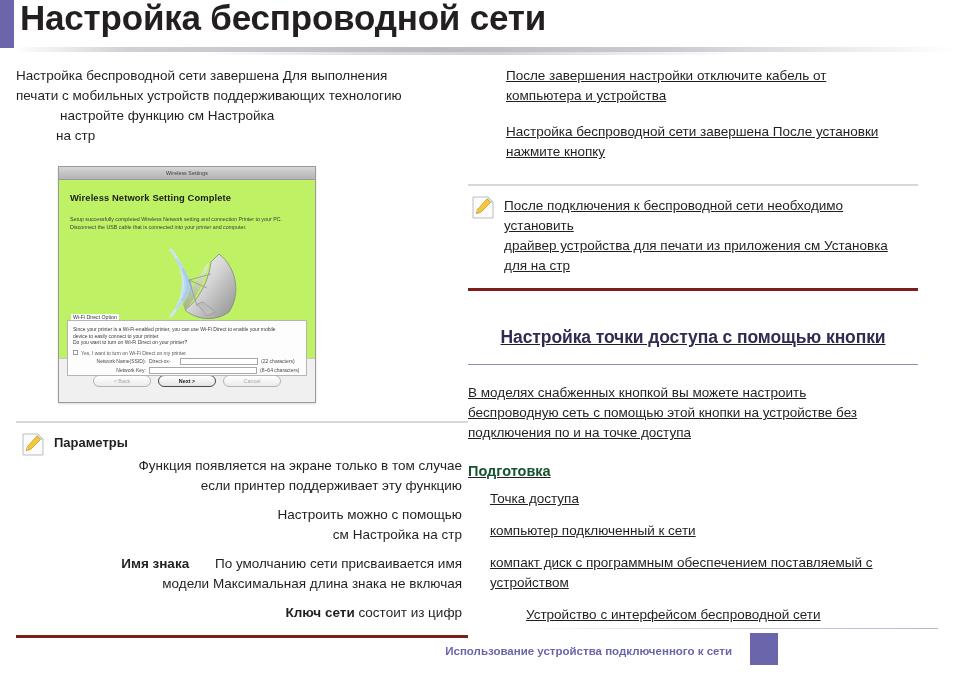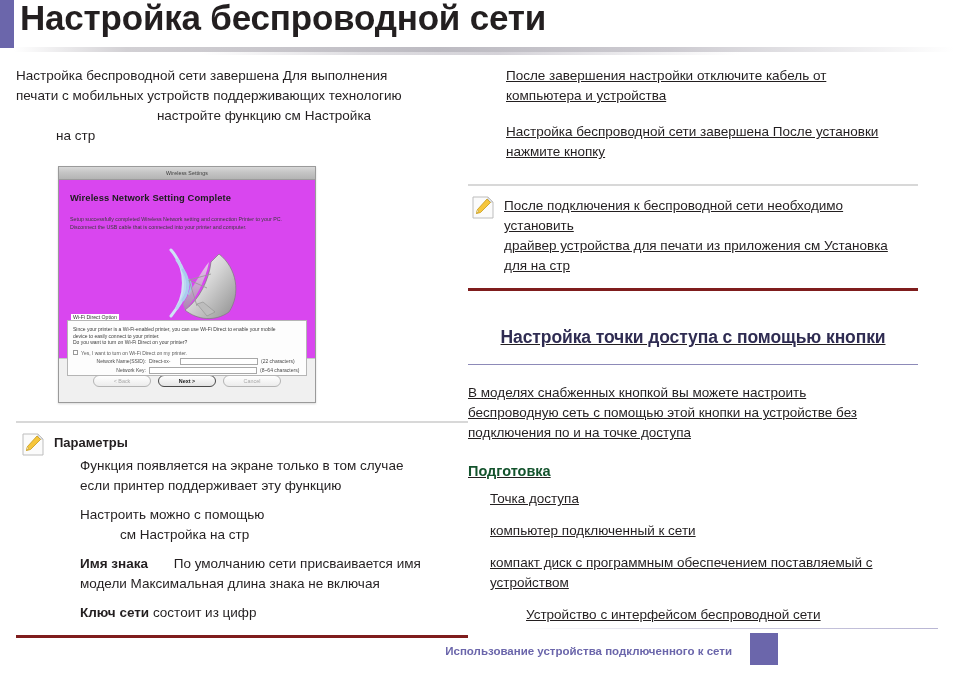--- a/index.html
+++ b/index.html
@@ -37,21 +37,21 @@
   }
 
   
   .col-left  { position: absolute; left: 16px;  top: 66px; width: 452px; }
   .col-right { position: absolute; left: 468px; top: 66px; width: 450px; text-decoration: underline; }
 
   .para {
     font-size: 13.5px; line-height: 20px;
     color: #231f20;
   }
-  .para.indent { padding-left: 44px; text-align: center; }
+  .para.indent { padding-left: 44px; }
   .para.indent2 { padding-left: 40px; }
 
   .gap { display: inline-block; }
 
   
   .dialog {
     position: relative;
     width: 258px; height: 237px;
     margin: 20px 0 0 42px;
     background: #f3f3f3;
@@ -63,21 +63,21 @@
     height: 13px;
     background: linear-gradient(to bottom, #d8d8d8 0%, #c3c3c3 50%, #b4b4b4 100%);
     border-bottom: 1px solid #9b9b9b;
     display: flex; align-items: center; justify-content: center;
   }
   .dlg-titlebar span {
     font-size: 5.2px; color: #3a3a3a; letter-spacing: .1px;
   }
   .dlg-body {
     position: relative;
-    background: #d946ef;
+    background: #bef264;
     height: 178px;
     padding: 12px 11px 0 11px;
   }
   .dlg-h1 {
     font-size: 9.4px; font-weight: bold; color: #1d1d1d;
     letter-spacing: .1px;
   }
   .dlg-desc {
     margin-top: 12px;
     font-size: 5.3px; line-height: 8px; color: #3b3b3b;
@@ -286,21 +286,21 @@
         </div>
       </div>
 
       <div class="dlg-footer">
         <div class="btn">&lt; Back</div>
         <div class="btn default">Next &gt;</div>
         <div class="btn">Cancel</div>
       </div>
     </div>
 
-    <div class="note" style="margin-top:18px;">
+    <div class="note" style="margin-top:18px;text-align:right;">
       <div class="note-head">
         <span class="note-icon">
           <svg width="22" height="23" viewBox="0 0 22 23">
             <path d="M1 1 H16 L21 6 V22 H1 Z" fill="#fbfbfb" stroke="#bdbdbd" stroke-width="1"></path>
             <path d="M16 1 L16 6 L21 6 Z" fill="#e4e4e4" stroke="#bdbdbd" stroke-width="0.8"></path>
             <path d="M15 3 L18.5 6.5 L8.5 16.5 L4.5 17.5 L5.5 13.5 Z" fill="#f6c63c" stroke="#c79a18" stroke-width="0.8"></path>
             <path d="M4.5 17.5 L5.5 13.5 L7 15 Z" fill="#ffffff" stroke="#c79a18" stroke-width="0.6"></path>
           </svg>
         </span>
         <span class="note-title">Параметры</span>

